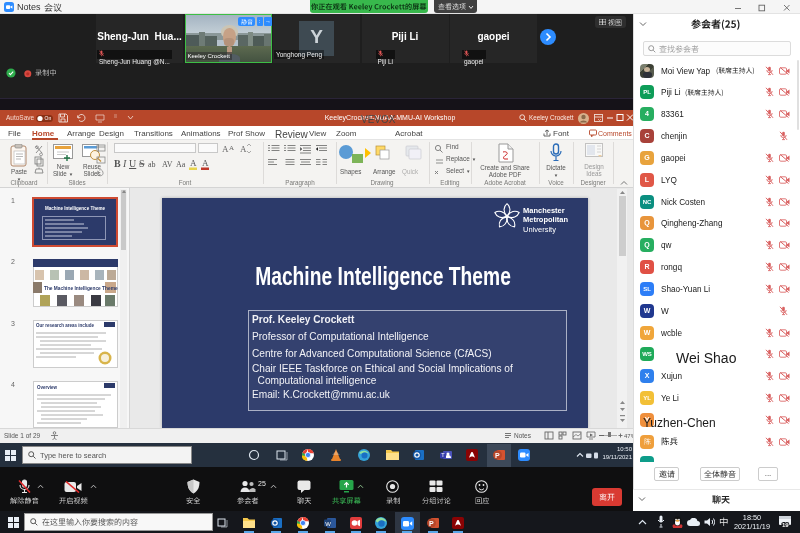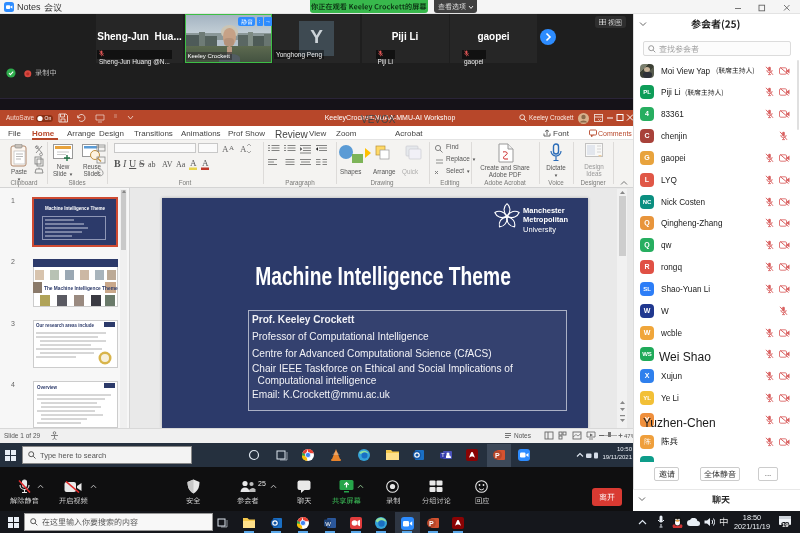--- a/index.html
+++ b/index.html
@@ -802,21 +802,21 @@
 <path d="M1.8 4 a2.7 2.7 0 0 0 5.4 0 M4.5 6.7 v1.6 M3 8.6 h3"></path>
 <line x1="1" y1="0.8" x2="8" y2="8.8" stroke-width="1"></line>
   </svg>
 <svg class="ab" style="left:778.5px;top:328.58px" width="11" height="8">
     <rect x="0.5" y="0.8" width="7" height="6.4" rx="1.2" fill="none" stroke="#d96060" stroke-width=".85"></rect>
     <path d="M8 3.2 L10.5 1.4 V6.6 L8 4.8 Z" fill="#d96060"></path>
     <line x1="1.2" y1="0.5" x2="9.5" y2="7.5" stroke="#d96060" stroke-width="1"></line>
   </svg>
 <div style="position:absolute;left:640px;top:347.42px;width:14px;height:14px;border-radius:4px;background:#1faa59"></div>
 <div style="position:absolute;left:640px;top:347.42px;width:14px;height:14px;text-align:center;line-height:14px;font-size:6px;font-weight:bold;color:#fff">WS</div>
-<div style="position:absolute;left:659px;top:350.42px;font-size:12px;color:#1a1a1a">Wei Shao</div>
+<div style="position:absolute;left:676px;top:350.42px;font-size:14px;color:#1a1a1a">Wei Shao</div>
 <svg class="ab" style="left:765px;top:349.42px" width="9" height="10" fill="none" stroke="#d96060" stroke-width=".85">
 <rect x="3.2" y="0.8" width="2.6" height="4.5" rx="1.3" fill="#d96060" stroke="none"></rect>
 <path d="M1.8 4 a2.7 2.7 0 0 0 5.4 0 M4.5 6.7 v1.6 M3 8.6 h3"></path>
 <line x1="1" y1="0.8" x2="8" y2="8.8" stroke-width="1"></line>
   </svg>
 <svg class="ab" style="left:778.5px;top:350.42px" width="11" height="8">
     <rect x="0.5" y="0.8" width="7" height="6.4" rx="1.2" fill="none" stroke="#d96060" stroke-width=".85"></rect>
     <path d="M8 3.2 L10.5 1.4 V6.6 L8 4.8 Z" fill="#d96060"></path>
     <line x1="1.2" y1="0.5" x2="9.5" y2="7.5" stroke="#d96060" stroke-width="1"></line>
   </svg>

